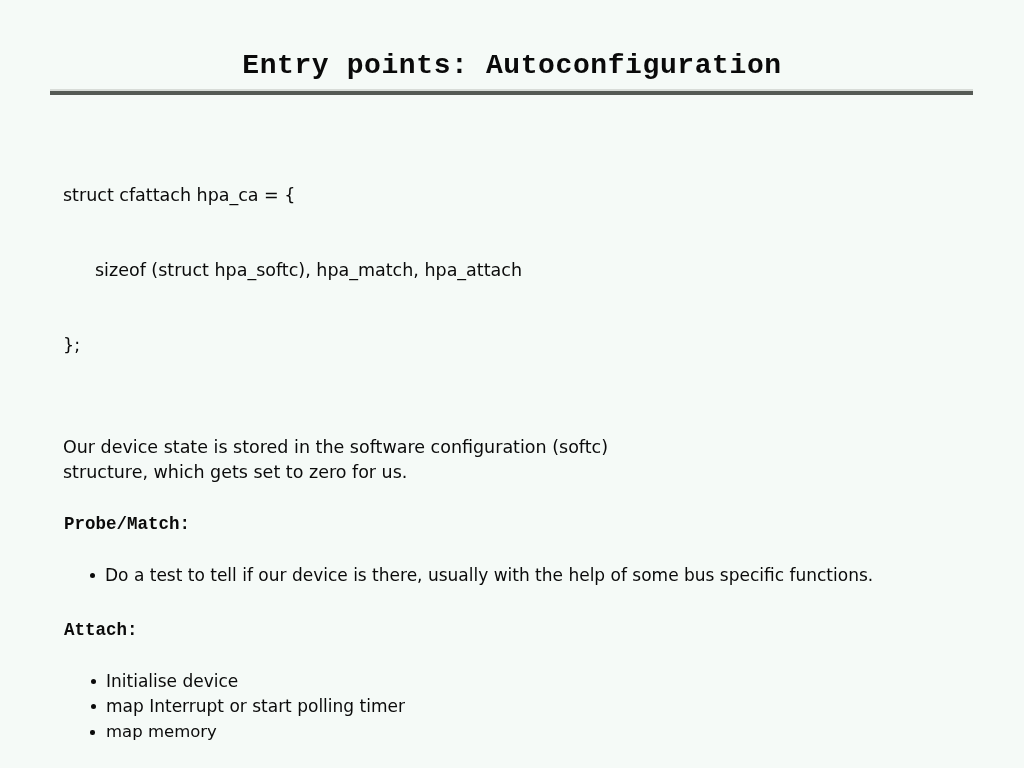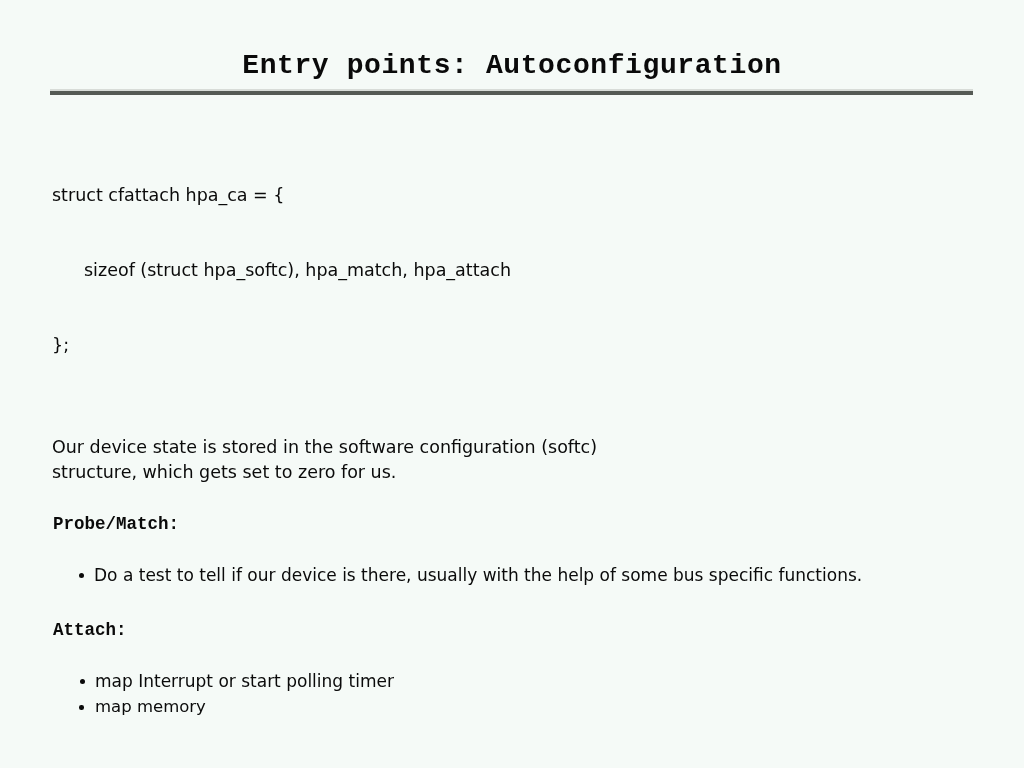--- a/index.html
+++ b/index.html
@@ -55,21 +55,21 @@
     position: absolute;
     left: 0; top: 2px;
     width: 100%;
     height: 4px;
     background: #555a55;
   }
 
   
   .content {
     position: absolute;
-    left: 52px;
+    left: 63px;
     top: 133px;
     width: 940px;
   }
 
   .code-block {
     font-family: "DejaVu Sans", sans-serif;
     font-size: 17.5px;
     line-height: 25px;
     white-space: pre;
     color: #0a0a0a;
@@ -177,20 +177,24 @@
 
     <div class="spacer-lg"></div>
 
     <div class="section-heading">Attach:</div>
 
     <div class="spacer-md"></div>
 
     <ul class="bullet-list list-attach">
       <li class="bullet-item">
         <span class="bullet-dot"></span>
+        <span>Initialise device</span>
+      </li>
+      <li class="bullet-item">
+        <span class="bullet-dot"></span>
         <span>map Interrupt or start polling timer</span>
       </li>
       <li class="bullet-item small-item">
         <span class="bullet-dot"></span>
         <span>map memory</span>
       </li>
 
     </ul>
 
   </div>

